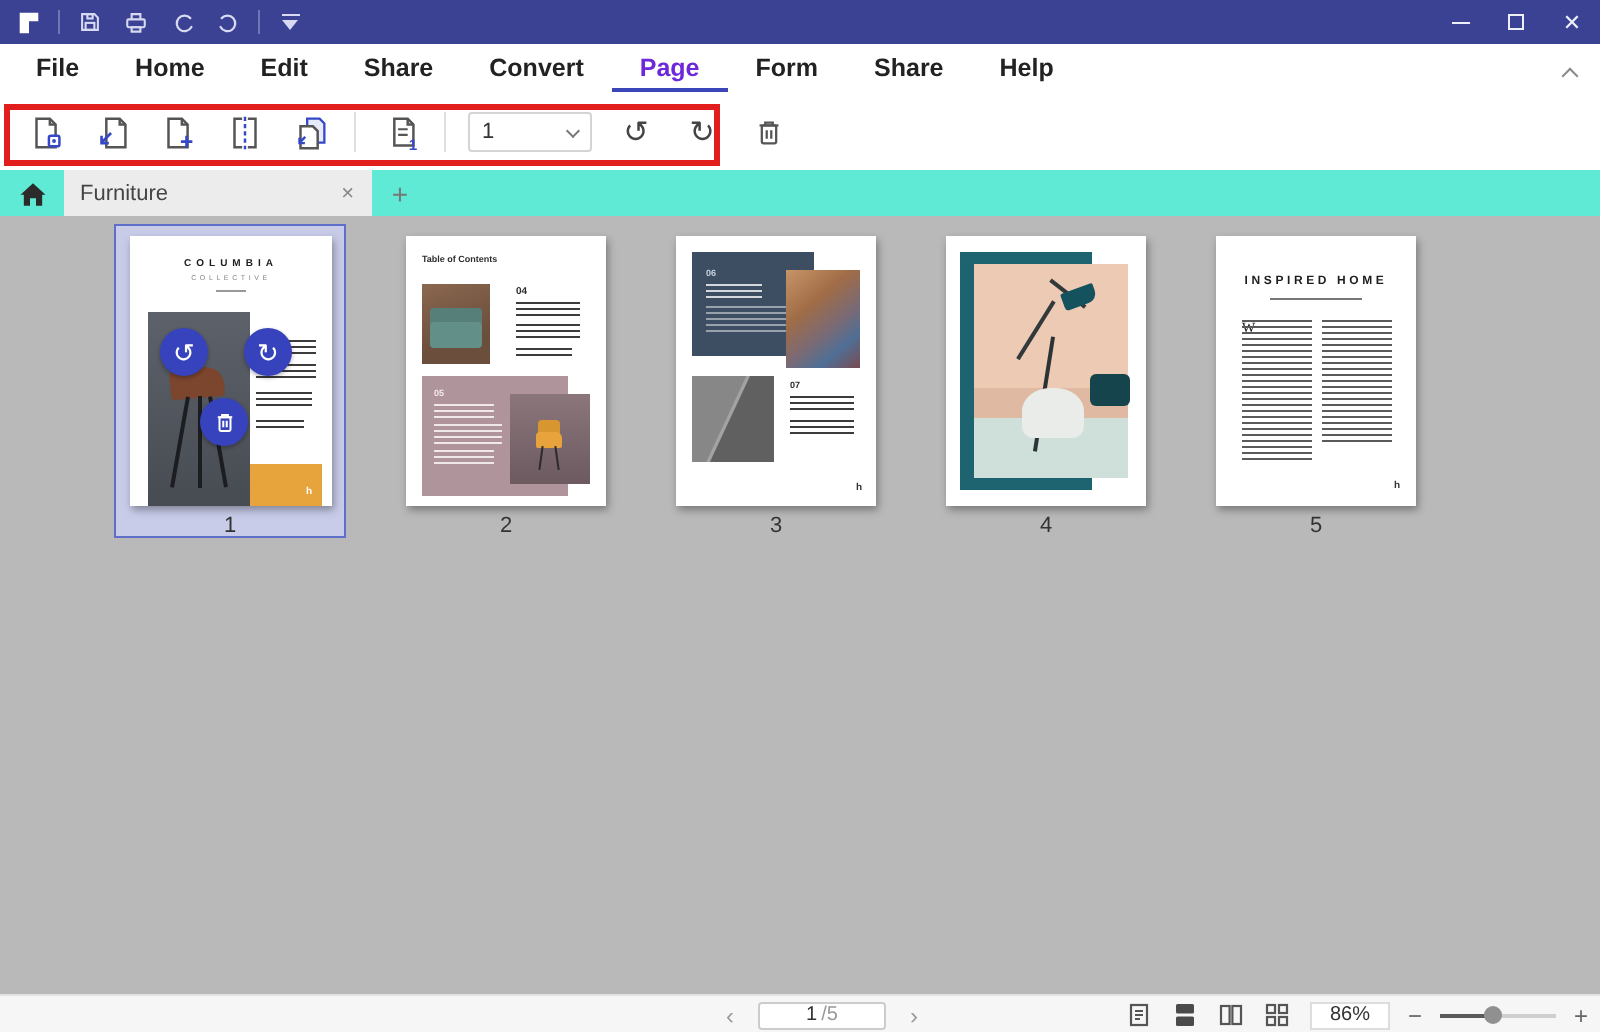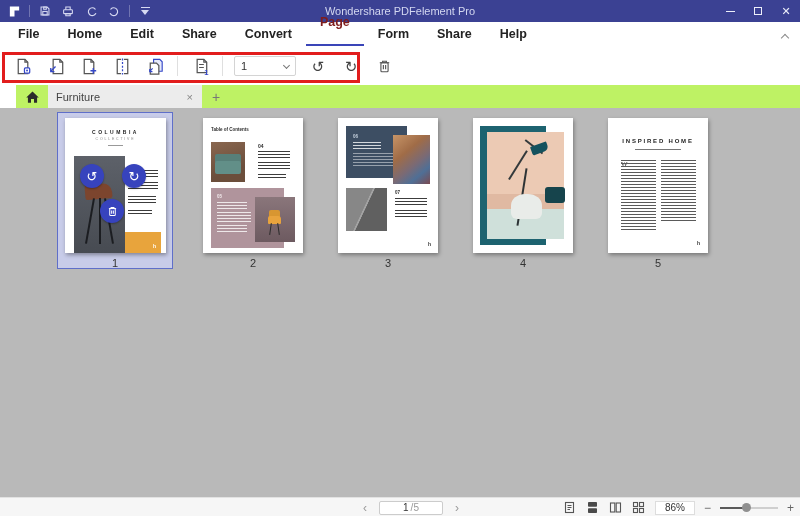--- a/index.html
+++ b/index.html
@@ -15,36 +15,36 @@
   .tb-right { position:absolute; right:0; top:0; height:22px; display:flex; align-items:center; gap:0; }
   .winbtn { width:28px; height:22px; display:flex; align-items:center; justify-content:center; color:#EDEFFA; font-size:11px; }
   .min-glyph { display:block; width:9px; height:1px; background:#EDEFFA; }
   .max-glyph { display:block; width:8px; height:8px; border:1px solid #EDEFFA; }
   .tri-down { width:0; height:0; border-left:4px solid transparent; border-right:4px solid transparent; border-top:5px solid #D7DAF2; margin-top:2px; }
   .tri-bar { width:9px; height:1.5px; background:#D7DAF2; }
 
   
   .menubar { position:absolute; top:22px; left:0; right:0; height:25px; background:#fff; display:flex; align-items:flex-end; padding:0 0 0 4px; }
   .menu-item { font-size:12.5px; font-weight:bold; color:#222; padding:4px 14px 6px 14px; cursor:default; }
-  .menu-item.active { color:#7f1d1d; padding-bottom:15px; border-bottom:2px solid #3A45B8; margin-bottom:1px;text-align:right; }
+  .menu-item.active { color:#6d28d9; padding-bottom:3px; border-bottom:2px solid #3A45B8; margin-bottom:1px;text-align:right; }
   .collapse-chev { position:absolute; right:12px; bottom:6px; width:6px; height:6px; border:solid #8a8a8a; border-width:1.5px 0 0 1.5px; transform:rotate(45deg); }
 
   
   .toolbar { position:absolute; top:47px; left:0; right:0; height:38px; background:#fff; }
   .red-annotation { position:absolute; left:2px; top:5px; width:358px; height:31px; border:3px solid #E21D1D; pointer-events:none; z-index:5; }
   .tool-row { position:absolute; left:0; top:0; height:38px; display:flex; align-items:center; gap:11px; padding-left:12px; }
   .tool-btn { width:22px; height:22px; display:flex; align-items:center; justify-content:center; }
   .tool-sep { width:1px; height:20px; background:#DFDFDF; }
   .page-combo { width:62px; height:20px; background:#fff; border:1px solid #D4D4D4; border-radius:2px; display:flex; align-items:center; padding:0 6px; position:relative; }
   .page-combo .val { font-size:11px; color:#333; }
   .combo-chev { position:absolute; right:6px; top:6px; width:5px; height:5px; border:solid #777; border-width:0 1.2px 1.2px 0; transform:rotate(45deg); }
   .rot-glyph { font-size:15px; color:#444; line-height:1; }
 
   
-  .tabbar { position:absolute; top:85px; left:0; right:0; height:23px; background:#bef264; display:flex; align-items:stretch;margin-left:16px; }
+  .tabbar { position:absolute; top:85px; left:0; right:0; height:23px; background:#5eead4; display:flex; align-items:stretch; }
   .home-btn { width:32px; display:flex; align-items:center; justify-content:center; }
   .doc-tab { width:154px; background:#ECECEC; display:flex; align-items:center; padding:0 8px; position:relative; }
   .doc-tab .tab-label { font-size:11px; color:#444; }
   .tab-close { position:absolute; right:9px; font-size:11px; color:#888; }
   .new-tab { width:28px; display:flex; align-items:center; justify-content:center; font-size:14px; color:#777; }
 
   
   .canvas { position:absolute; top:108px; left:0; right:0; height:389px; background:#B9B9B9; }
   .selection-box { position:absolute; left:57px; top:4px; width:116px; height:157px; background:#C8CCE9; border:1px solid #5F6FC9; }
   .page-thumb { position:absolute; top:10px; background:#fff; box-shadow:1px 2px 4px rgba(0,0,0,.35); overflow:hidden; }
@@ -153,21 +153,20 @@
         <svg width="13" height="13" viewBox="0 0 16 16" fill="none" stroke="#D7DAF2" stroke-width="1.4" stroke-linecap="round" transform="scale(-1,1)">
             <path d="M12.5 5 A4.8 4.8 0 1 0 13.2 10.5"></path>
           </svg>
       </span>
       <span class="tb-sep"></span>
       <span class="tb-ic" style="flex-direction:column;">
         <span class="tri-bar"></span>
         <span class="tri-down"></span>
       </span>
     </div>
-    <div class="tb-title">Wondershare PDFelement Pro</div>
     <div class="tb-right">
       <span class="winbtn">
           <span class="min-glyph"></span>
         </span>
       <span class="winbtn">
           <span class="max-glyph"></span>
         </span>
       <span class="winbtn">✕</span>
     </div>
   </div>

